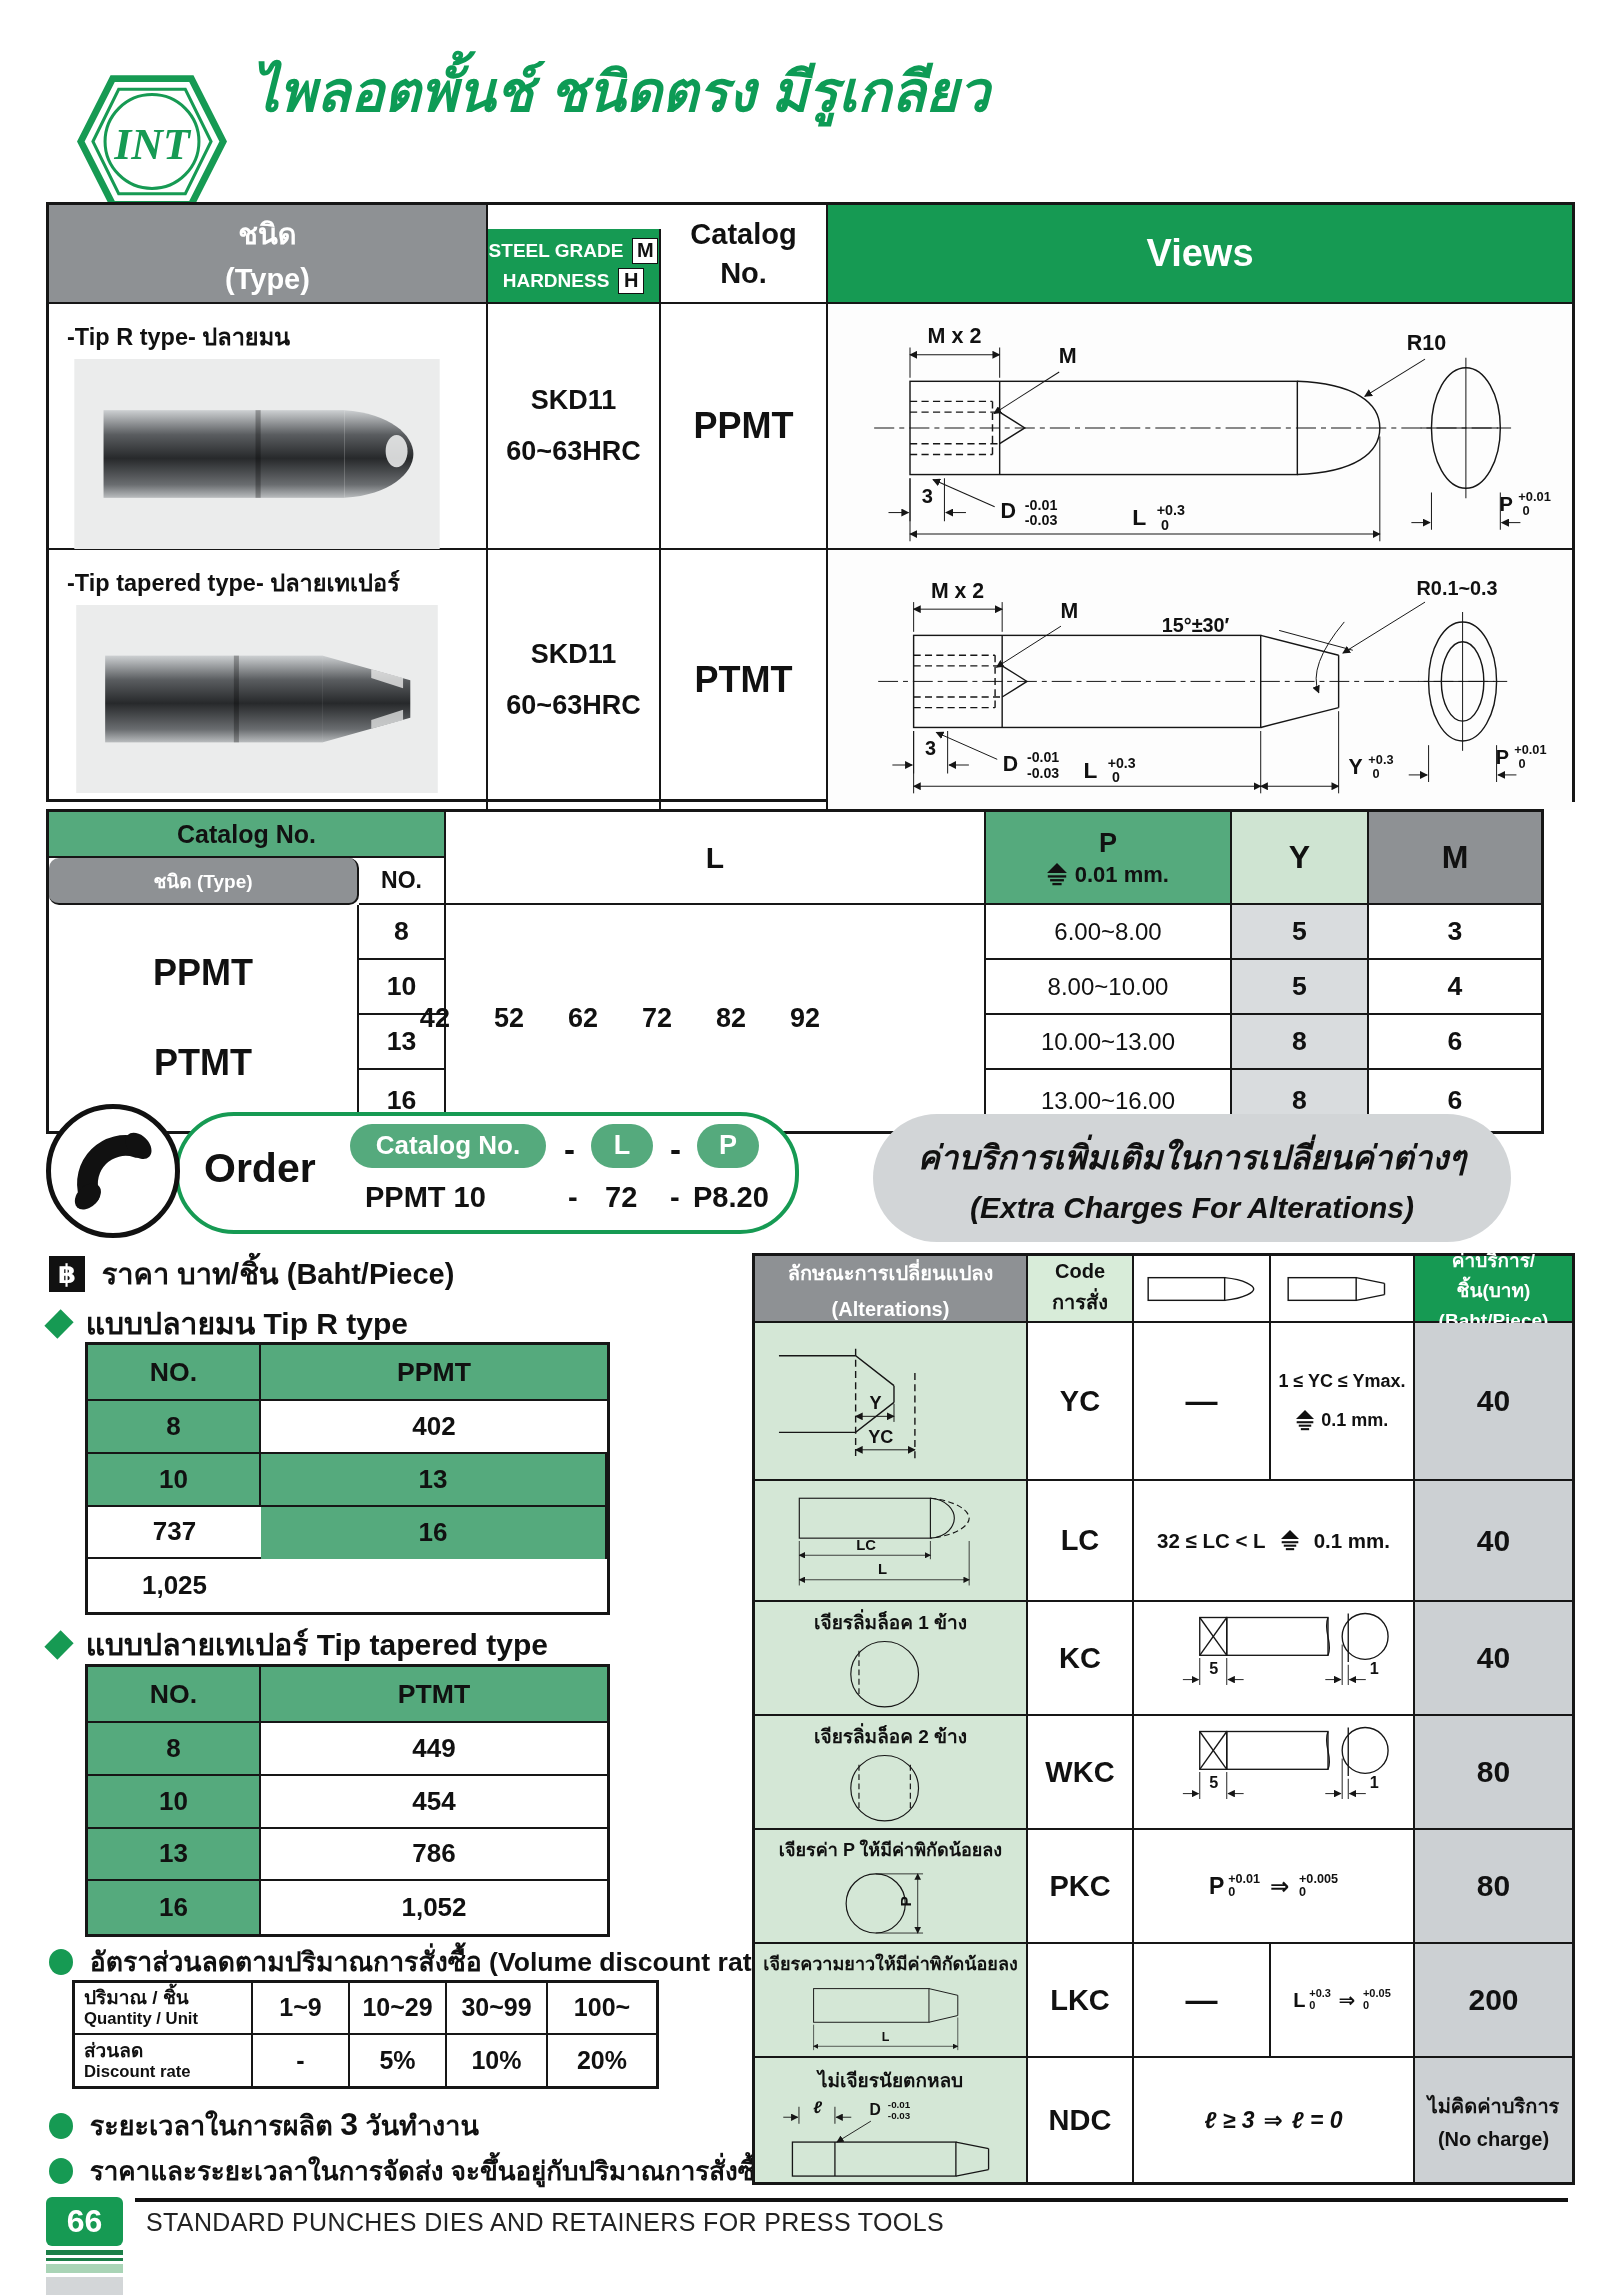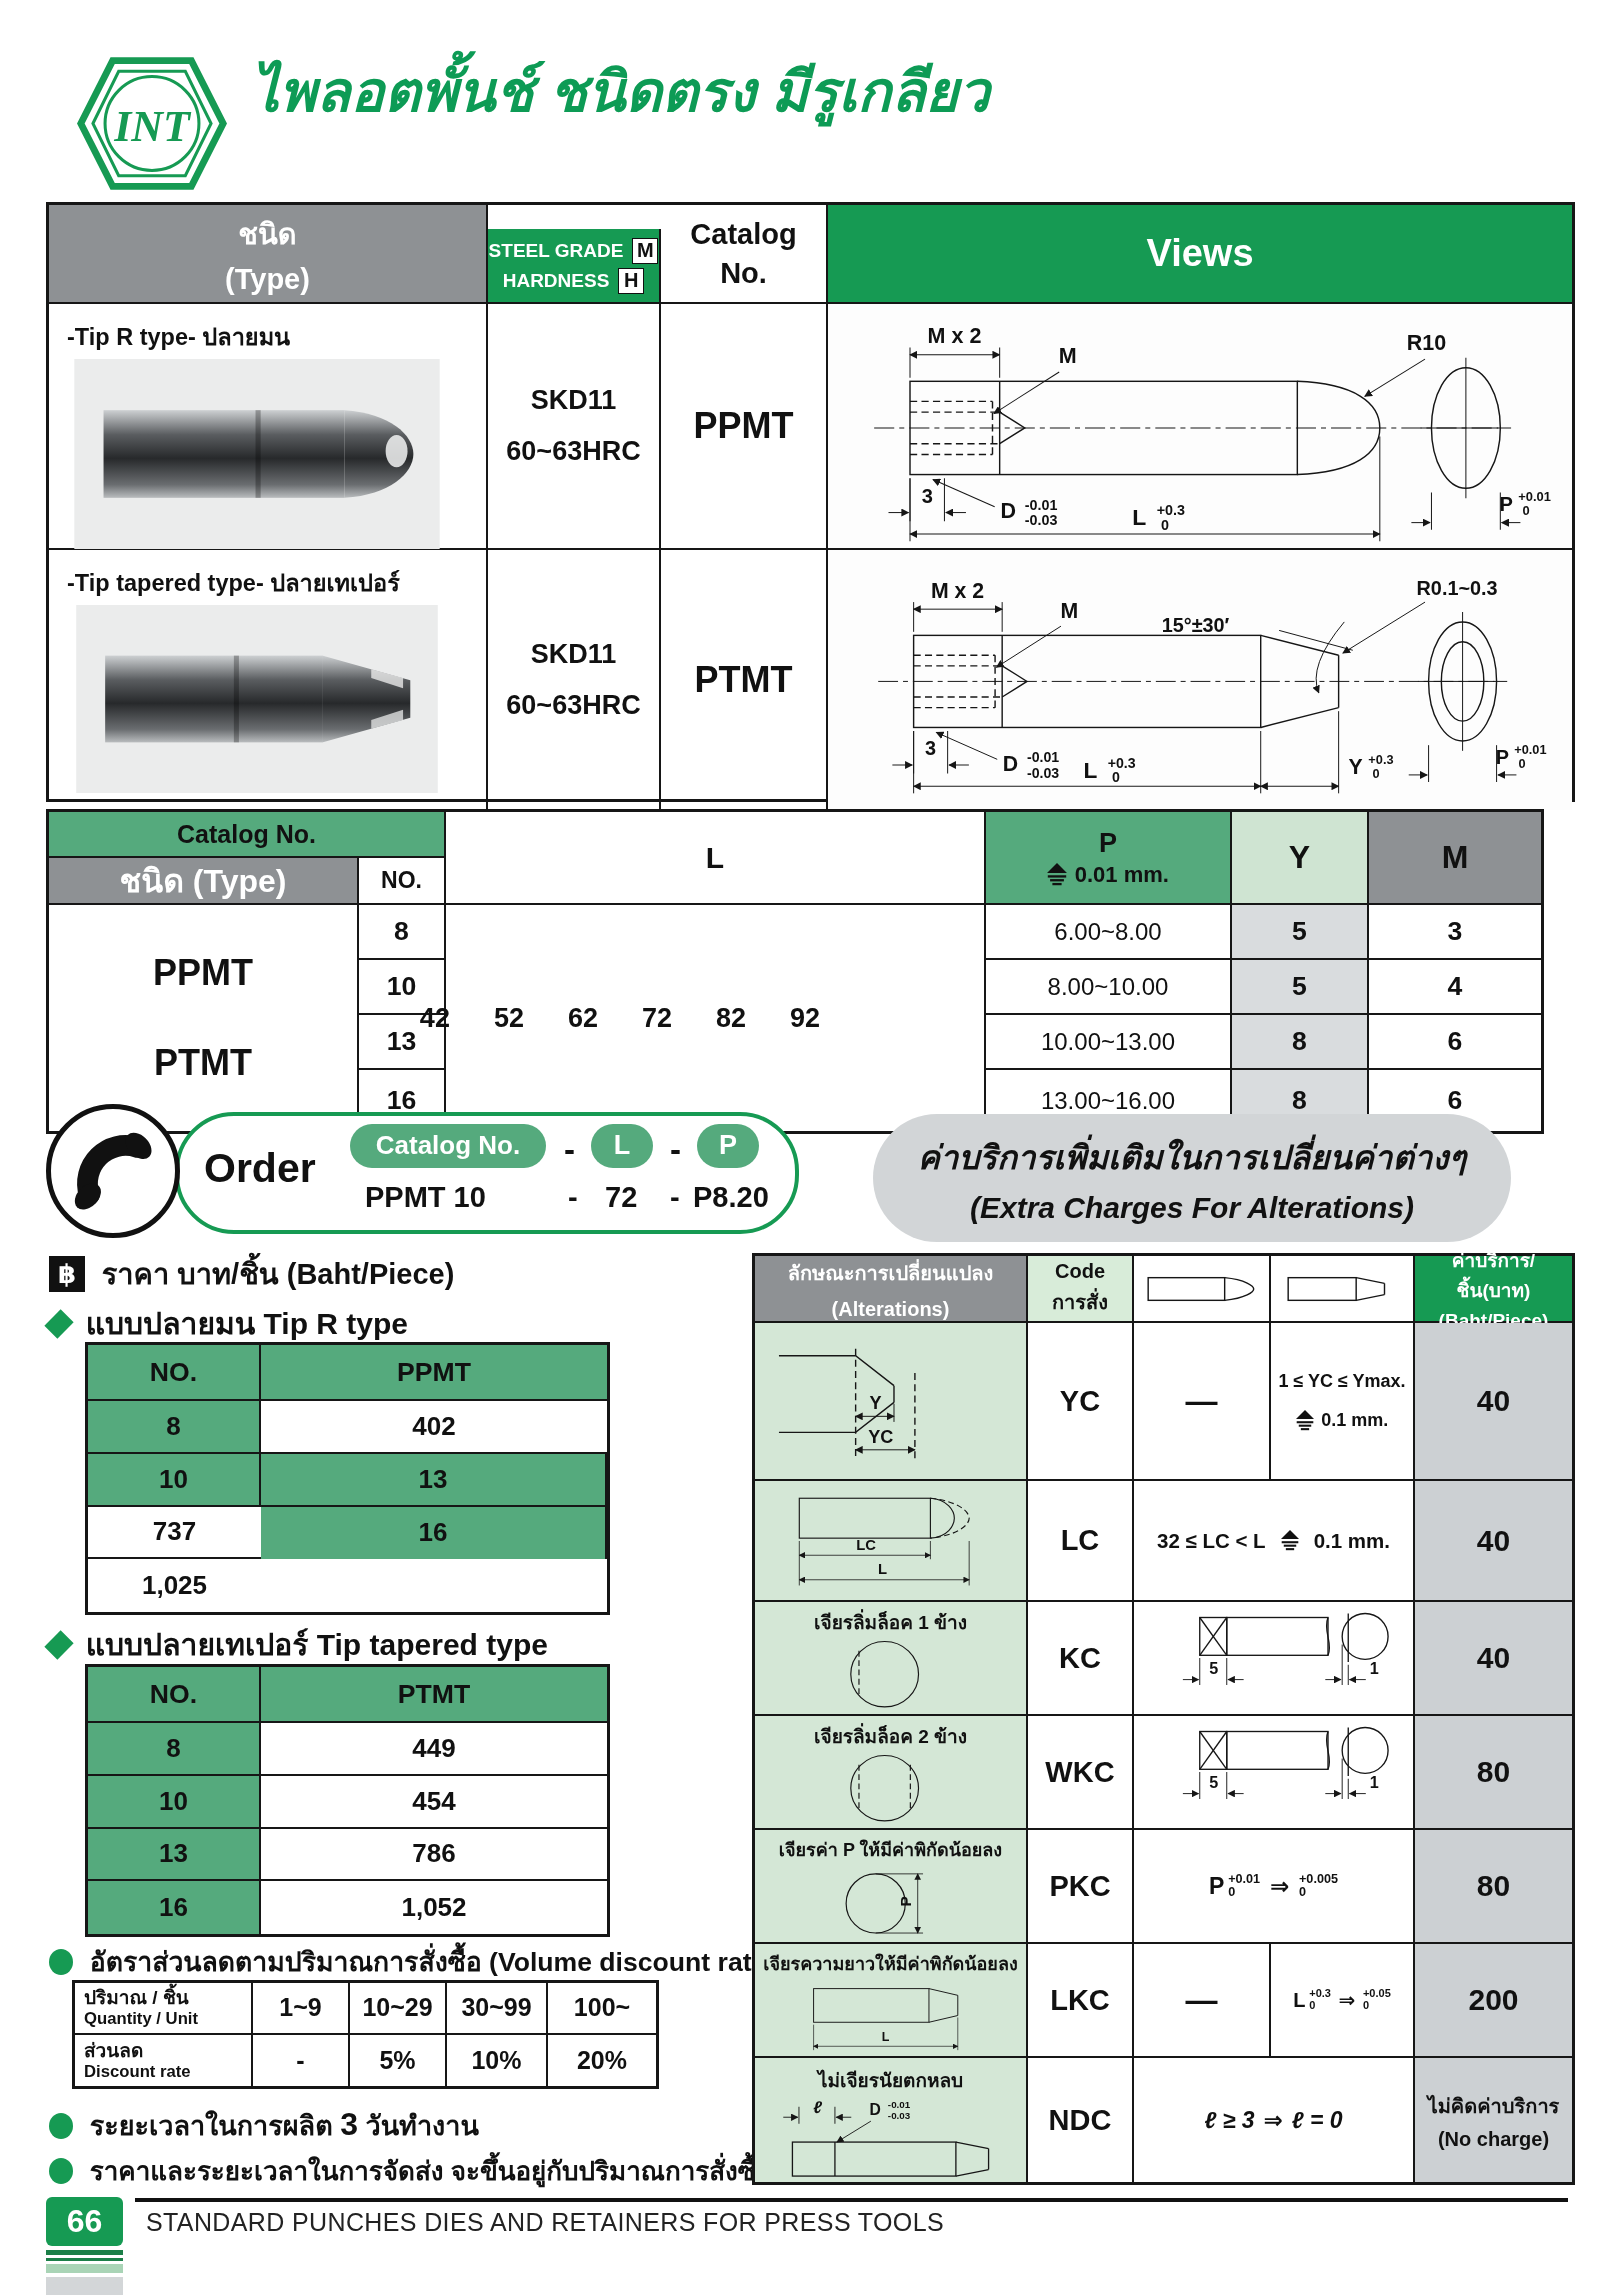--- a/index.html
+++ b/index.html
@@ -38,21 +38,21 @@
 <div class="page">
 
   <svg width="0" height="0" style="position:absolute">
     <defs>
       <marker id="arr" viewBox="0 0 10 10" refX="9" refY="5" markerWidth="8" markerHeight="8" orient="auto-start-reverse">
         <path d="M0,0L10,5L0,10z" fill="#161616" stroke="none"></path>
       </marker>
     </defs>
   </svg>
 
-  <div class="abs" style="left:76px;top:44px;width:152px;height:159px;">
+  <div class="abs" style="left:76px;top:62px;width:152px;height:159px;">
     <svg viewBox="0 0 200 210" width="152" height="159">
       <polygon points="6,105 48,22 152,22 194,105 152,188 48,188" fill="#fff" stroke="#169a53" stroke-width="9"></polygon>
       <polygon points="22,105 56,36 144,36 178,105 144,174 56,174" fill="none" stroke="#169a53" stroke-width="4"></polygon>
       <circle cx="100" cy="105" r="62" fill="none" stroke="#169a53" stroke-width="4"></circle>
       <text x="100" y="128" text-anchor="middle" font-size="58" font-style="italic" font-weight="bold" font-family="'Liberation Serif','DejaVu Serif',serif" fill="#169a53">INT</text>
     </svg>
   </div>
   <div class="abs green b i" style="left:251px;top:47px;font-size:56px;">ไพลอตพั้นช์ ชนิดตรง มีรูเกลียว</div>
 
   <div class="abs" style="left:46px;top:202px;width:1523px;height:594px;border:3.8px solid #161616;display:grid;grid-template-columns:439px 173px 167px 1fr;grid-template-rows:99px 246px 1fr;">
@@ -234,21 +234,21 @@
           <polygon points="13,0 26,13 0,13" fill="#111"></polygon>
             <rect x="1" y="16" width="24" height="3" fill="#111"></rect>
           <rect x="4" y="21" width="18" height="3" fill="#111"></rect>
             <rect x="7" y="26" width="12" height="3" fill="#111"></rect>
         </svg>
         <span>0.01 mm.</span>
       </span>
     </div>
     <div class="cell bb br b" style="grid-column:5;grid-row:1/3;font-size:32px;background:#cfe4d2;">Y</div>
     <div class="cell bb b" style="grid-column:6;grid-row:1/3;font-size:32px;background:#8e9194;color:#111;">M</div>
-    <div class="cell bb br bg-gray b" style="grid-column:1;grid-row:2;font-size:32px;">ชนิด (Type)</div>
+    <div class="cell bb br bg-gray b" style="grid-column:1;grid-row:2;font-size:19px;border-radius:10px;">ชนิด (Type)</div>
     <div class="cell bb br b" style="grid-column:2;grid-row:2;font-size:23px;">NO.</div>
 
     <div class="cell colf br" style="grid-column:1;grid-row:3/7;justify-content:space-evenly;font-size:36px;font-weight:bold;">
       <span>PPMT</span>
       <span>PTMT</span>
     </div>
     <div class="cell bb br b" style="grid-column:2;grid-row:3;font-size:26.6px;">8</div>
     <div class="cell bb br b" style="grid-column:2;grid-row:4;font-size:26.6px;">10</div>
     <div class="cell bb br b" style="grid-column:2;grid-row:5;font-size:26.6px;">13</div>
     <div class="cell br b" style="grid-column:2;grid-row:6;font-size:26.6px;">16</div>

